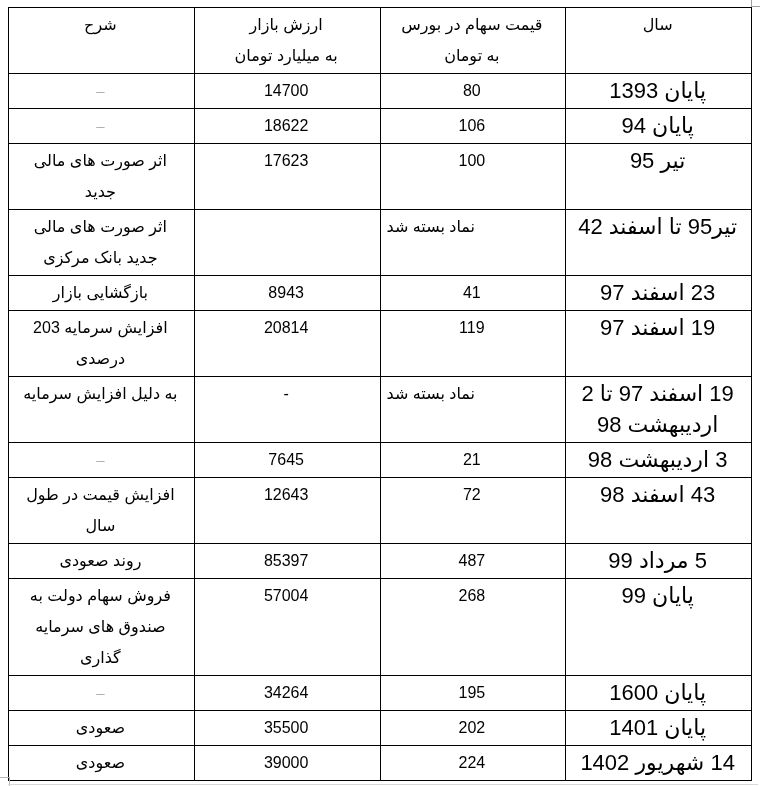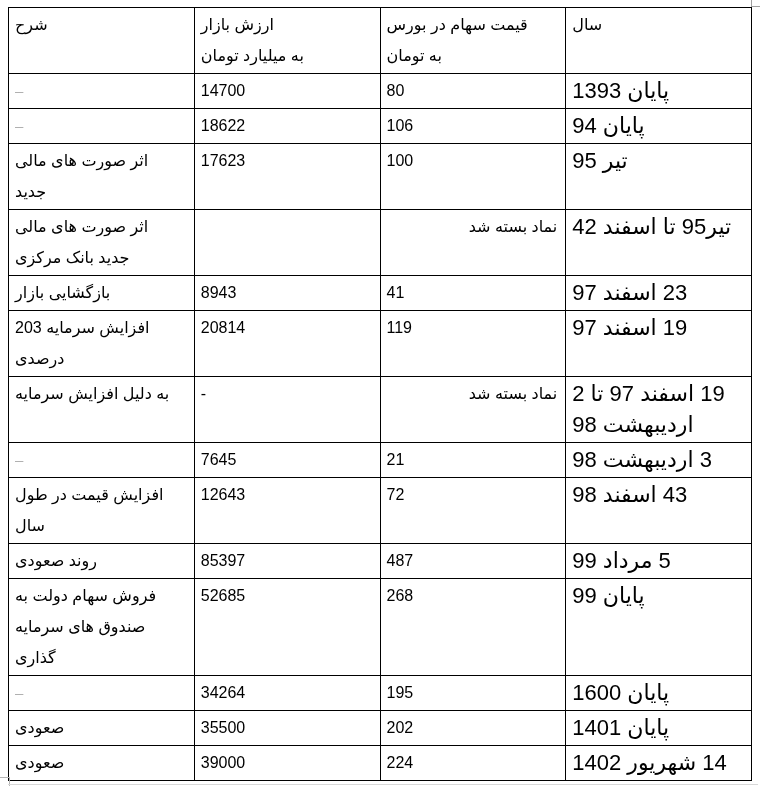--- a/index.html
+++ b/index.html
@@ -6,30 +6,30 @@
   body{
     width:760px;height:786px;position:relative;background:#ffffff;
     font-family:"Liberation Sans","DejaVu Sans",sans-serif;color:#000;
     overflow:hidden;
   }
   table{
     position:absolute;top:7px;left:8px;width:744px;
     border-collapse:collapse;direction:rtl;table-layout:fixed;
   }
   th,td{
-    border:1px solid #000;vertical-align:top;text-align:left;
+    border:1px solid #000;vertical-align:top;text-align:center;
     padding:1px 8px 2px 6px;white-space:pre-line;line-height:31px;
     font-weight:normal;overflow:hidden;
   }
   th{font-size:16px;height:60px;}
   td.c-year{font-size:22px;}
   td.c-price,td.c-value{font-size:16px;}
   td.c-desc{font-size:16px;}
   td.muted{color:#b0b0b0;font-size:15px;}
-  td.center{text-align:right;}
+  td.center{text-align:left;}
   .corner-tr{
     position:absolute;top:0;right:0;width:8px;height:6px;
     border:1px solid #a0a0a0;border-top:none;border-right:none;
   }
   .corner-bl{
     position:absolute;left:0;top:777px;width:9px;height:8px;
     border:1px solid #b5b5b5;border-left:none;border-bottom:none;
   }
   .bottom-line{
     position:absolute;left:8px;top:784px;width:750px;height:1px;background:#d8d8d8;
@@ -111,21 +111,21 @@
       </tr>
       <tr>
         <td class="c-year">5 مرداد 99</td>
         <td class="c-price">487</td>
         <td class="c-value">85397</td>
         <td class="c-desc">روند صعودی</td>
       </tr>
       <tr>
         <td class="c-year">پایان 99</td>
         <td class="c-price">268</td>
-        <td class="c-value">52685</td>
+        <td class="c-value">57004</td>
         <td class="c-desc">فروش سهام دولت به
 صندوق های سرمایه
 گذاری</td>
       </tr>
       <tr>
         <td class="c-year">پایان 1600</td>
         <td class="c-price">195</td>
         <td class="c-value">34264</td>
         <td class="c-desc muted">–</td>
       </tr>

